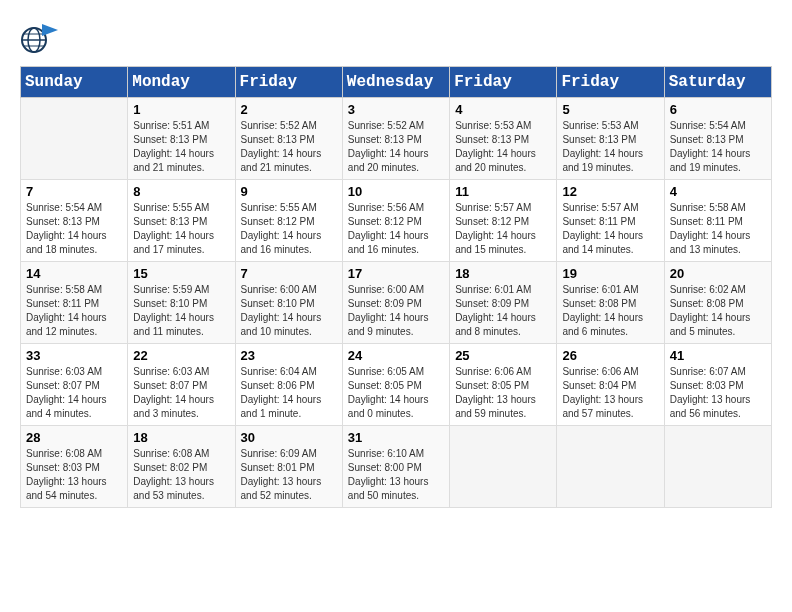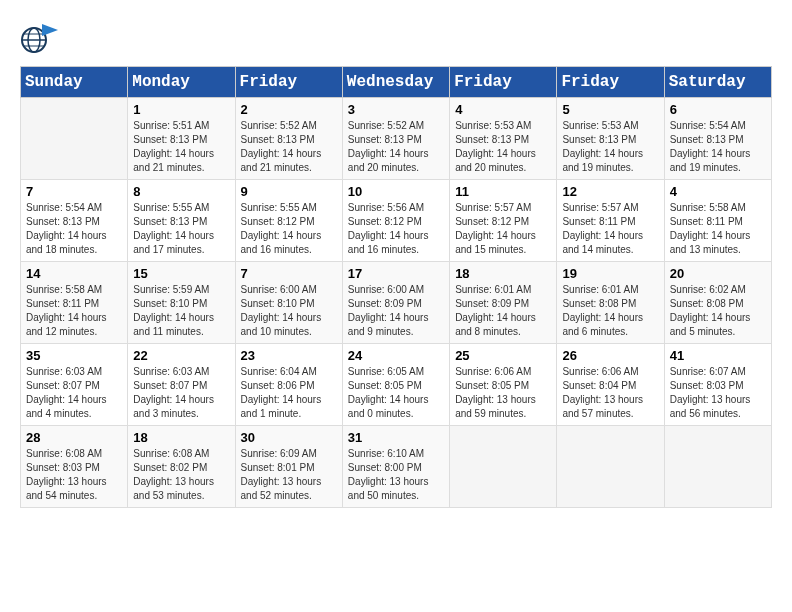--- a/index.html
+++ b/index.html
@@ -211,21 +211,21 @@
           <span class="day-number">19</span>
           <div class="day-info">Sunrise: 6:01 AM<br>Sunset: 8:08 PM<br>Daylight: 14 hours<br>and 6 minutes.</div>
         </td>
         <td>
           <span class="day-number">20</span>
           <div class="day-info">Sunrise: 6:02 AM<br>Sunset: 8:08 PM<br>Daylight: 14 hours<br>and 5 minutes.</div>
         </td>
       </tr>
       <tr>
         <td>
-          <span class="day-number">35</span>
+          <span class="day-number">33</span>
           <div class="day-info">Sunrise: 6:03 AM<br>Sunset: 8:07 PM<br>Daylight: 14 hours<br>and 4 minutes.</div>
         </td>
         <td>
           <span class="day-number">22</span>
           <div class="day-info">Sunrise: 6:03 AM<br>Sunset: 8:07 PM<br>Daylight: 14 hours<br>and 3 minutes.</div>
         </td>
         <td>
           <span class="day-number">23</span>
           <div class="day-info">Sunrise: 6:04 AM<br>Sunset: 8:06 PM<br>Daylight: 14 hours<br>and 1 minute.</div>
         </td>

